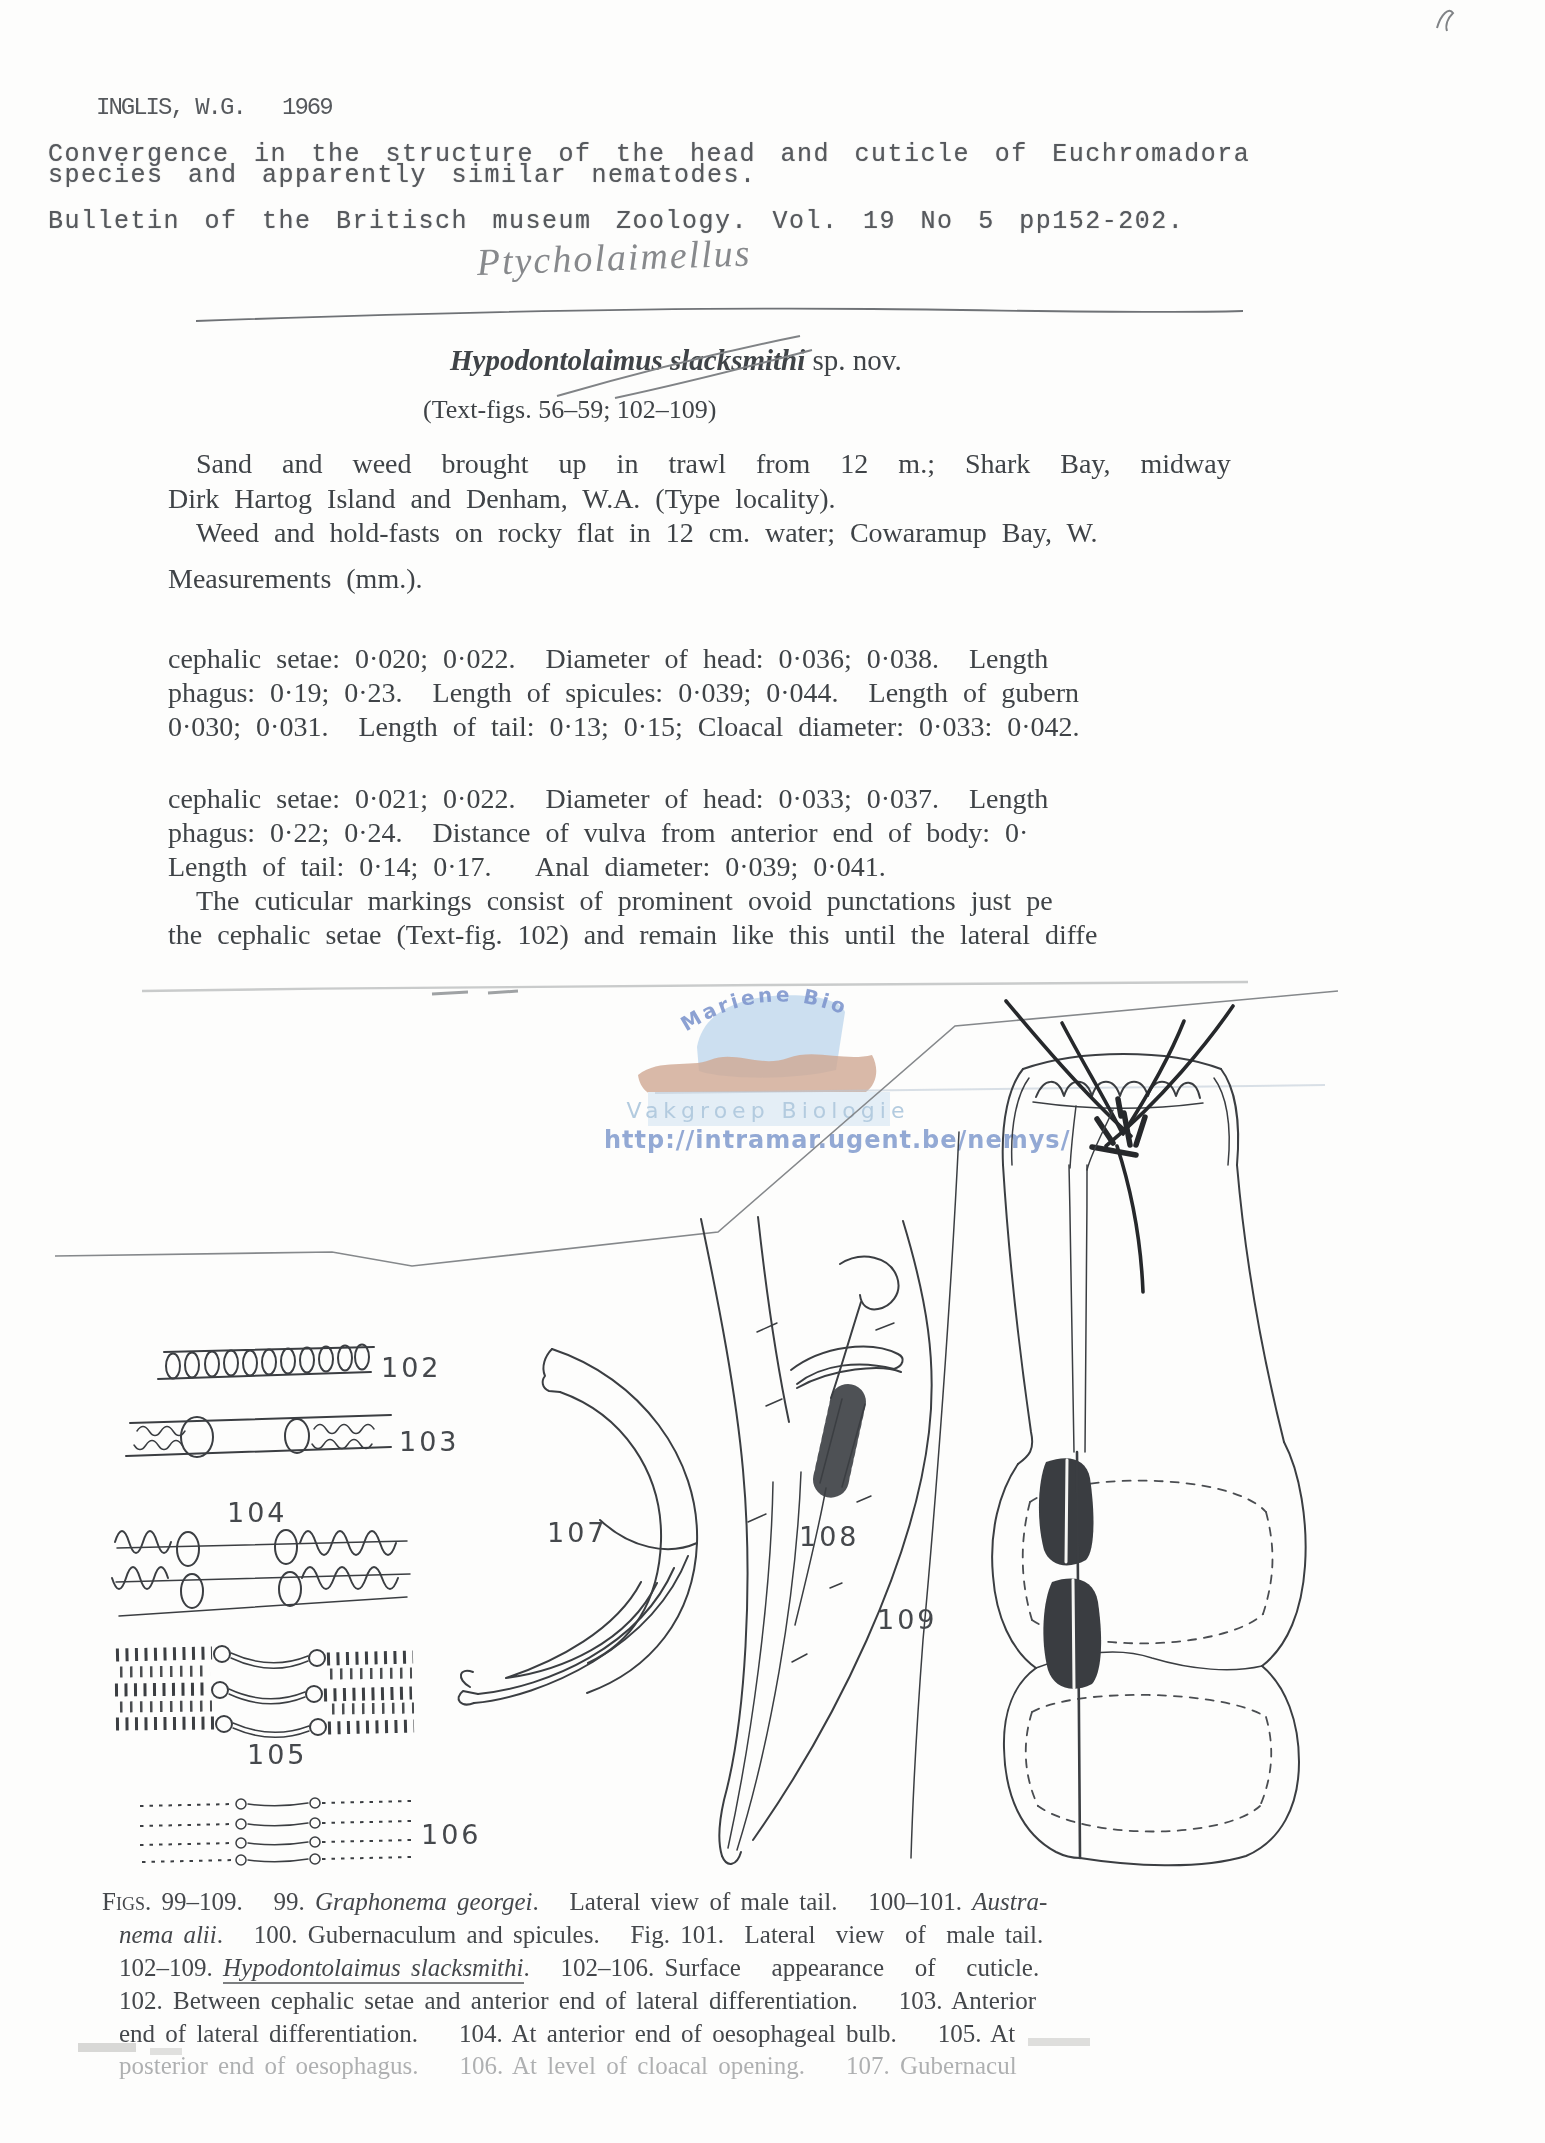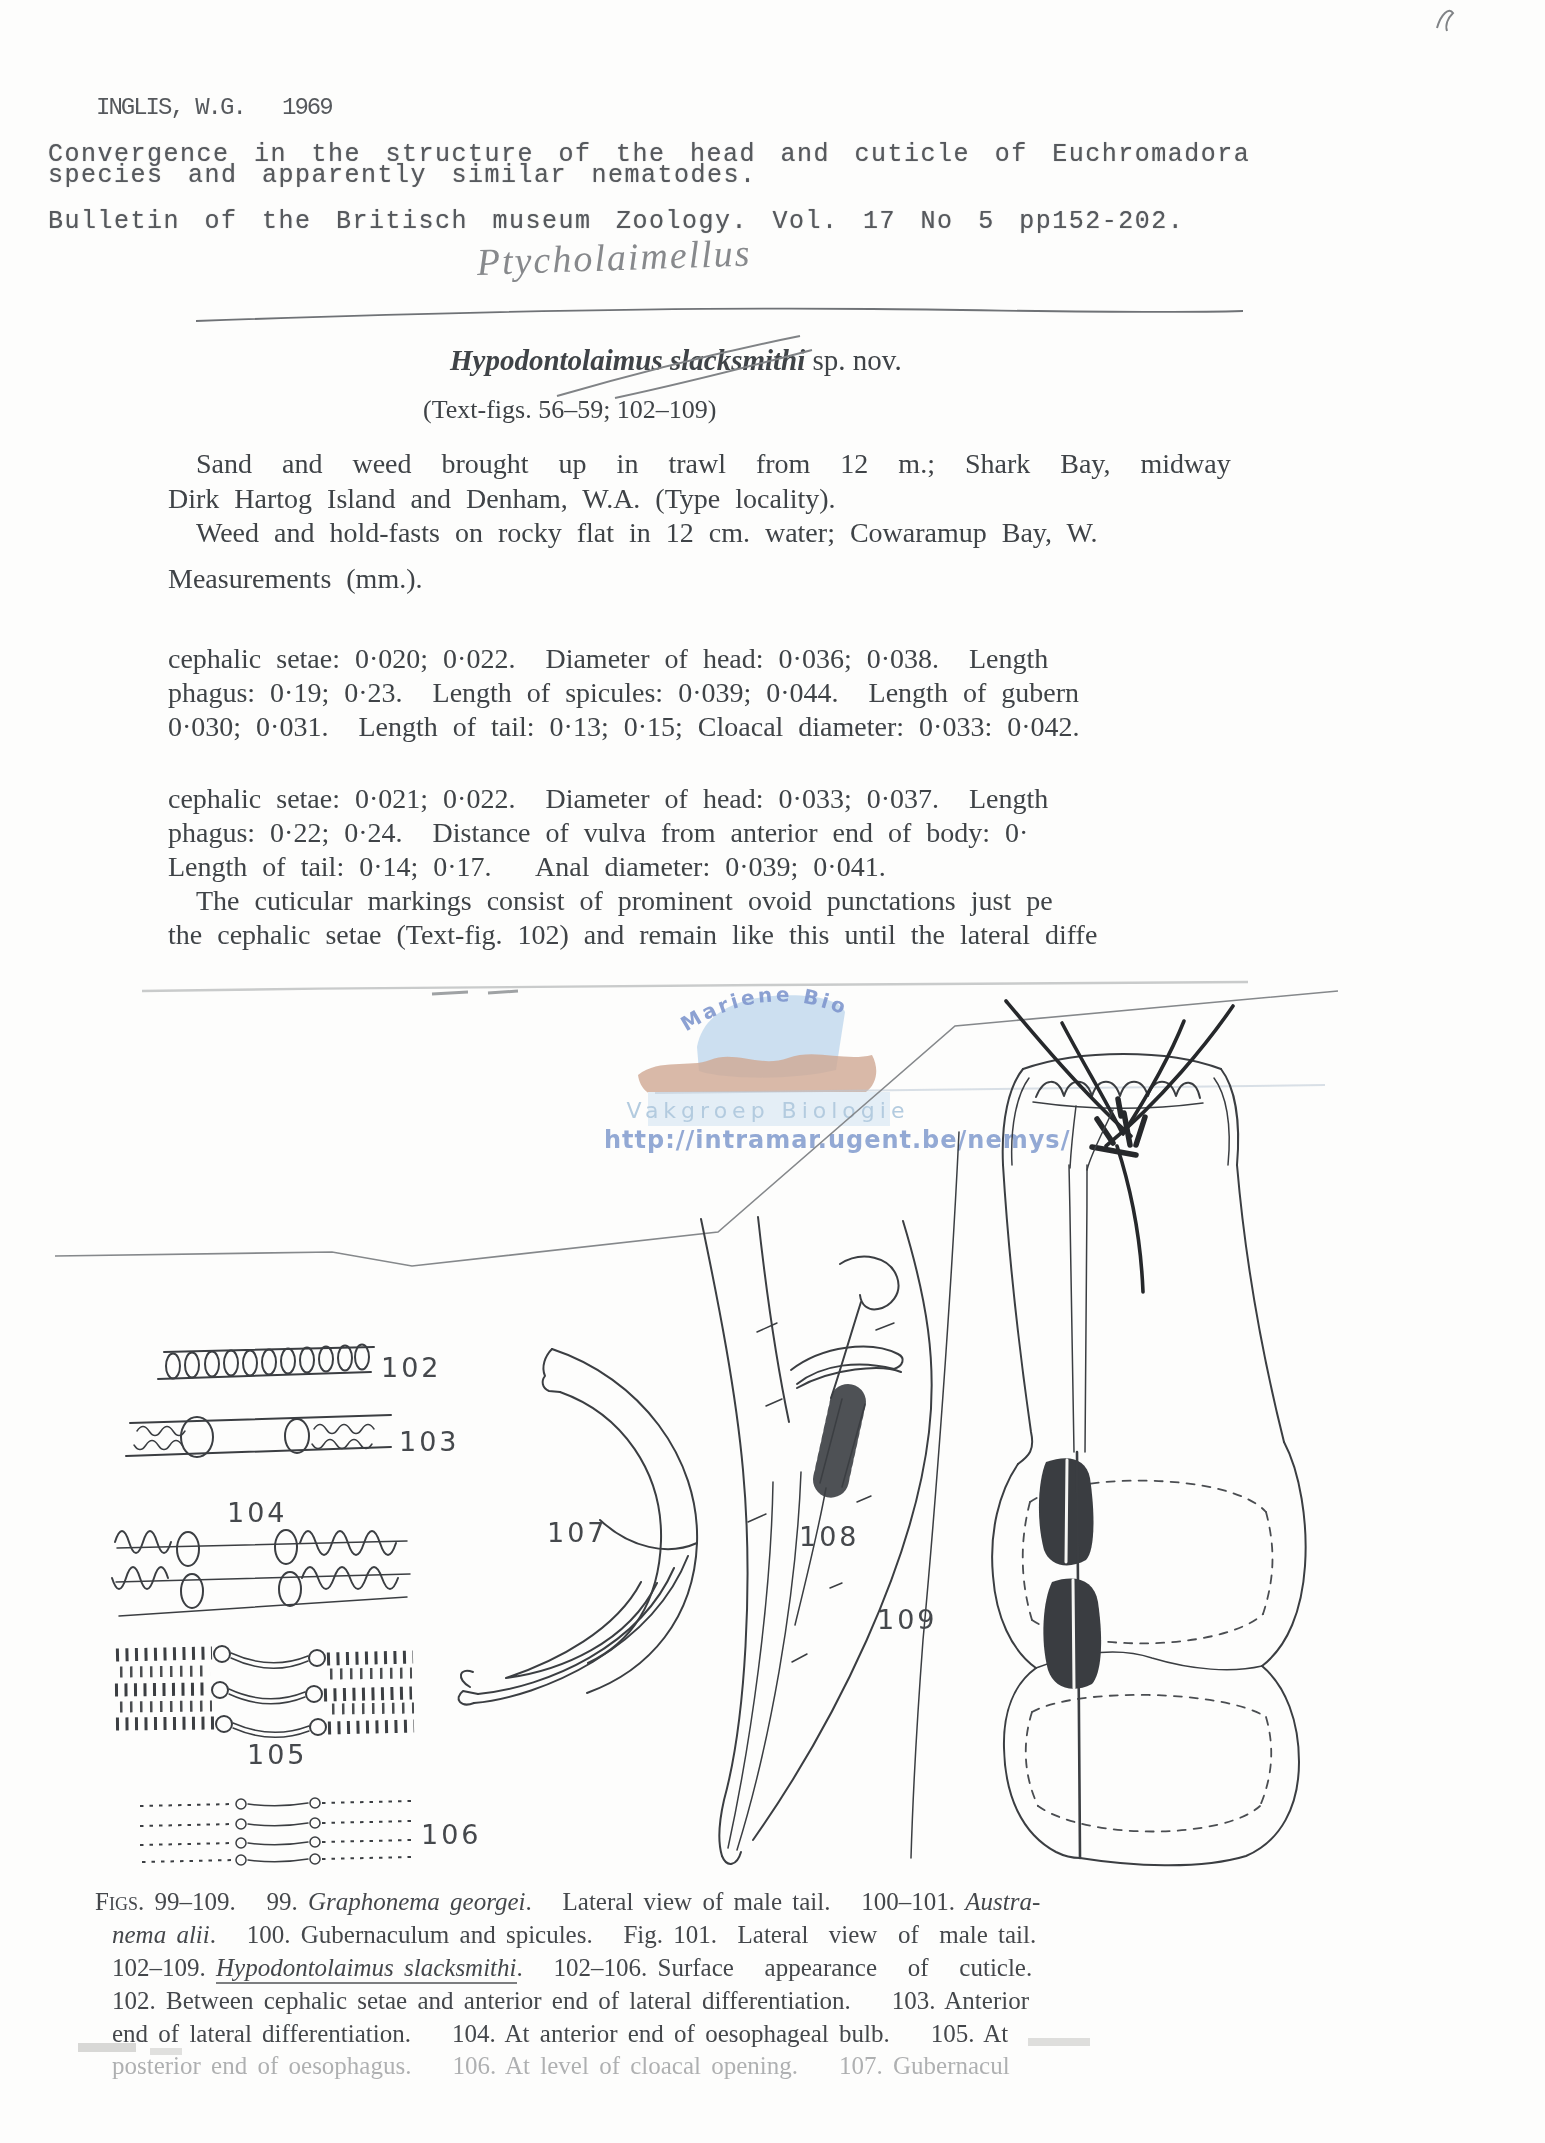--- a/index.html
+++ b/index.html
@@ -9,21 +9,21 @@
   .tw{font-family:"Liberation Mono","DejaVu Sans Mono",monospace;color:#56595d;}
   .tw-head{font-size:24px;letter-spacing:-2px;margin-left:48px;}
   .tw-body{font-size:25px;letter-spacing:1.5px;word-spacing:8px;text-shadow:0 0 1px rgba(86,89,93,.6);}
   .serif{font-family:"Liberation Serif",serif;color:#3f4347;}
   .body-line{font-size:28px;word-spacing:8px;}
   .sc{font-variant:small-caps;}
   .it{font-style:italic;}
   .b{font-weight:bold;}
   .title-line{font-size:29px;}
   .figsref{font-size:26px;}
-  .caption-line{font-size:25px;word-spacing:4px;color:#44474b;}
+  .caption-line{font-size:25px;word-spacing:4px;color:#44474b;margin-left:7px;}
   .faded{opacity:.42;filter:blur(.4px);}
   .uline{border-bottom:2px solid rgba(68,71,75,.7);padding-bottom:1px;}
   .hand{font-family:"Liberation Serif",serif;font-style:italic;color:#87898c;font-size:38px;
         letter-spacing:2px;transform:rotate(-2deg);transform-origin:left top;}
   svg.overlay{position:absolute;left:0;top:0;z-index:3;pointer-events:none;}
   svg.wm{position:absolute;left:0;top:0;z-index:1;}
   
   .st{stroke:#3b3e42;fill:none;stroke-width:2;stroke-linecap:round;stroke-linejoin:round;}
   .thin{stroke-width:1.5;}
   .dark{stroke:#26282b;stroke-width:3.6;fill:none;stroke-linecap:round;}
@@ -59,21 +59,21 @@
     <text class="wm-arc" opacity="0.88" fill="#7d95cd">
       <textPath href="#arcp">Mariene Biologie</textPath>
     </text>
     <text class="wm-band-text" x="768" y="1118" text-anchor="middle" fill="#b3cbdf">Vakgroep Biologie</text>
     <text class="wm-url" x="604" y="1148" fill="#93a9d4">http://intramar.ugent.be/nemys/</text>
   </svg>
 
   <div class="abs tw tw-head" style="left:48px;top:94px;">INGLIS, W.G.   1969</div>
   <div class="abs tw tw-body" style="left:48px;top:161px;">species and apparently similar nematodes.</div>
   <div class="abs tw tw-body" style="left:48px;top:140px;">Convergence in the structure of the head and cuticle of Euchromadora</div>
-  <div class="abs tw tw-body" style="left:48px;top:207px;">Bulletin of the Britisch museum Zoology. Vol. 17 No 5 pp152-202.</div>
+  <div class="abs tw tw-body" style="left:48px;top:207px;">Bulletin of the Britisch museum Zoology. Vol. 19 No 5 pp152-202.</div>
 
   <div class="abs hand" style="left:476px;top:240px;">Ptycholaimellus</div>
 
   <div class="abs serif title-line" style="left:450px;top:344px;"><span class="it b">Hypodontolaimus slacksmithi</span><span> sp. nov.</span></div>
 
   <div class="abs serif figsref" style="left:423px;top:395px;">(Text-figs. 56–59; 102–109)</div>
 
   <div class="abs serif body-line" style="left:196px;top:448px;">Sand  and  weed  brought  up  in  trawl  from  12  m.;  Shark  Bay,  midway</div>
   <div class="abs serif body-line" style="left:168px;top:483px;">Dirk Hartog Island and Denham, W.A. (Type locality).</div>
   <div class="abs serif body-line" style="left:196px;top:517px;">Weed and hold-fasts on rocky flat in 12 cm. water; Cowaramup Bay, W.</div>

